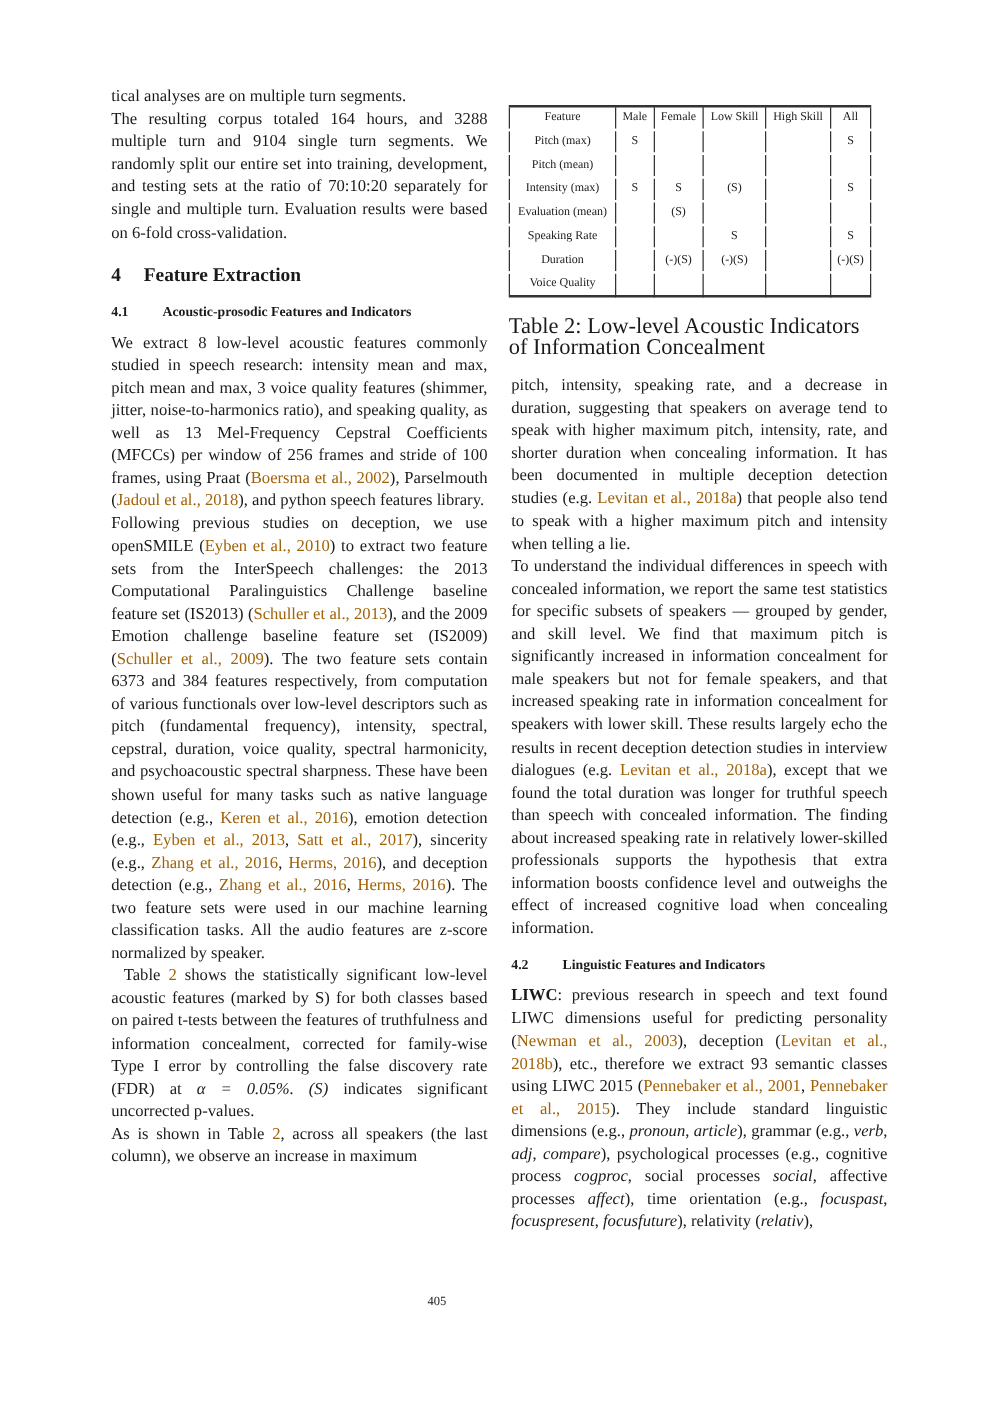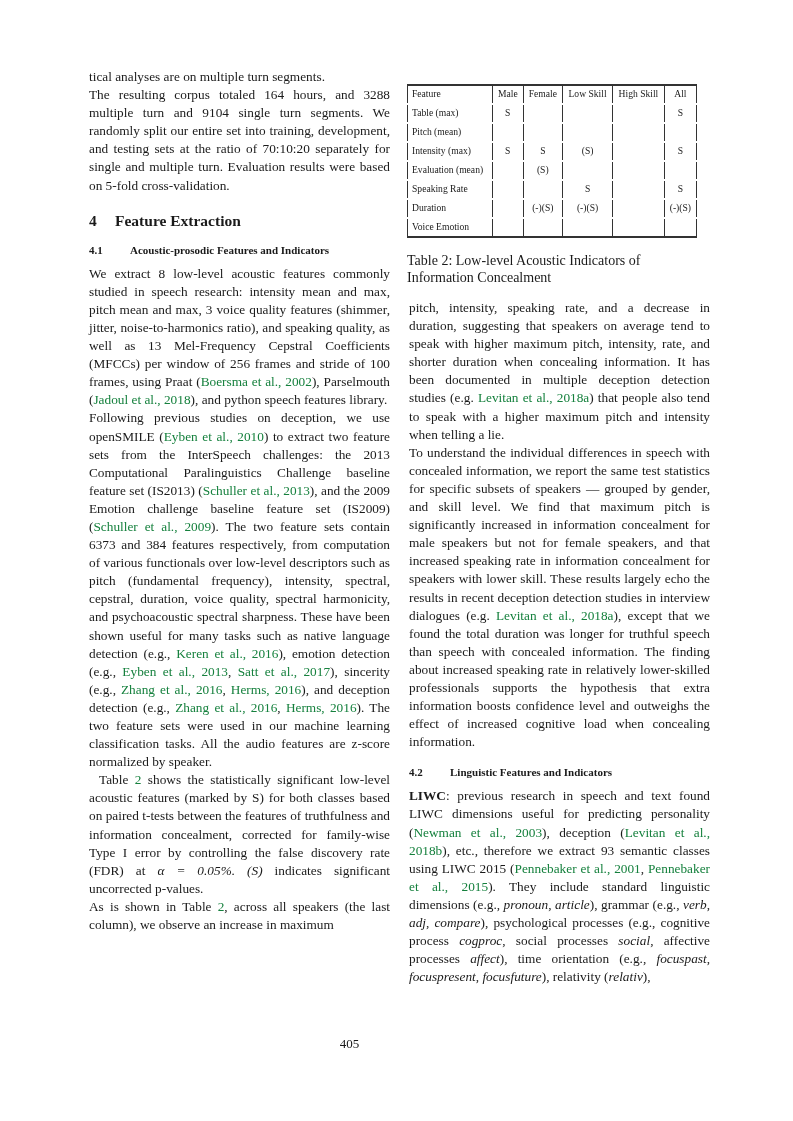--- a/index.html
+++ b/index.html
@@ -3,42 +3,42 @@
 <meta charset="utf-8">
 <style>
   html, body { margin:0; padding:0; background:#ffffff; }
   body { width:793px; height:1121px; position:relative; overflow:hidden;
          font-family:"Liberation Serif", serif; color:#1a1a1a; }
   .col { position:absolute; top:68px; width:301px; font-size:13.3px; line-height:18.1px; }
   .col.left { left:89px; }
   .col.right { left:409px; }
   p { margin:0; text-align:justify; hyphens:manual; }
   p.indent { text-indent:10px; }
-  a.cite { color:#15803d; text-decoration:none; }
+  a.cite { color:#a16207; text-decoration:none; }
   .h-sec { font-weight:bold; font-size:15.5px; margin:16px 0 10px 0; line-height:20px; }
   .h-sec .num { display:inline-block; width:26px; }
   .h-sub { font-weight:bold; font-size:11px; margin:0 0 6px 0; line-height:18px; display:flex; }
   .h-sub .num { width:41px; flex:none; }
   .table-wrap { position:absolute; left:407px; top:84px; width:290px; }
   table.t { border-collapse:collapse; width:100%; font-size:9.6px; line-height:12px; }
   table.t { border-top:2px solid #333; border-bottom:2px solid #333; }
   table.t td { padding:2px 4px 3px 4px; border-bottom:1px solid #555; border-left:1px solid #333; border-right:1px solid #333; text-align:center; white-space:nowrap; }
-  table.t td:first-child { text-align:left; }
+  table.t td:first-child { text-align:center; }
   table.t tr td { border-top:2px solid #fff; }
   table.t tr:first-child td { border-top:none; }
-  .caption { font-size:14px; line-height:17px; margin-top:14px; }
-  .page-num { position:absolute; top:1036px; left:0; width:699px; text-align:center; font-size:13px; }
+  .caption { font-size:18px; line-height:17px; margin-top:14px; }
+  .page-num { position:absolute; top:1036px; left:0; width:699px; text-align:center; font-size:10px; }
   .math { font-style:italic;margin-top:40px; }
 </style>
 </head>
 <body>
 
 <div class="col left">
   <p>tical analyses are on multiple turn segments.</p>
-  <p>The resulting corpus totaled 164 hours, and 3288 multiple turn and 9104 single turn segments. We randomly split our entire set into training, devel­opment, and testing sets at the ratio of 70:10:20 separately for single and multiple turn. Evaluation results were based on 5-fold cross-validation.</p>
+  <p>The resulting corpus totaled 164 hours, and 3288 multiple turn and 9104 single turn segments. We randomly split our entire set into training, devel­opment, and testing sets at the ratio of 70:10:20 separately for single and multiple turn. Evaluation results were based on 6-fold cross-validation.</p>
 
   <div class="h-sec">
     <span class="num">4</span><span>Feature Extraction</span>
   </div>
 
   <div class="h-sub">
     <span class="num">4.1</span>
       <span>Acoustic-prosodic Features and Indicators</span>
   </div>
 
@@ -56,21 +56,21 @@
     <tbody id="table-body">
         <tr>
           <td>Feature</td>
           <td>Male</td>
           <td>Female</td>
           <td>Low Skill</td>
           <td>High Skill</td>
           <td>All</td>
         </tr>
         <tr>
-          <td>Table (max)</td>
+          <td>Pitch (max)</td>
           <td>S</td>
           <td></td>
           <td></td>
           <td></td>
           <td>S</td>
         </tr>
         <tr>
           <td>Pitch (mean)</td>
           <td></td>
           <td></td>
@@ -104,21 +104,21 @@
         </tr>
         <tr>
           <td>Duration</td>
           <td></td>
           <td>(-)(S)</td>
           <td>(-)(S)</td>
           <td></td>
           <td>(-)(S)</td>
         </tr>
         <tr>
-          <td>Voice Emotion</td>
+          <td>Voice Quality</td>
           <td></td>
           <td></td>
           <td></td>
           <td></td>
           <td></td>
         </tr>
       </tbody>
   </table>
   <div class="caption">Table 2: Low-level Acoustic Indicators of Information Concealment</div>
 </div>

